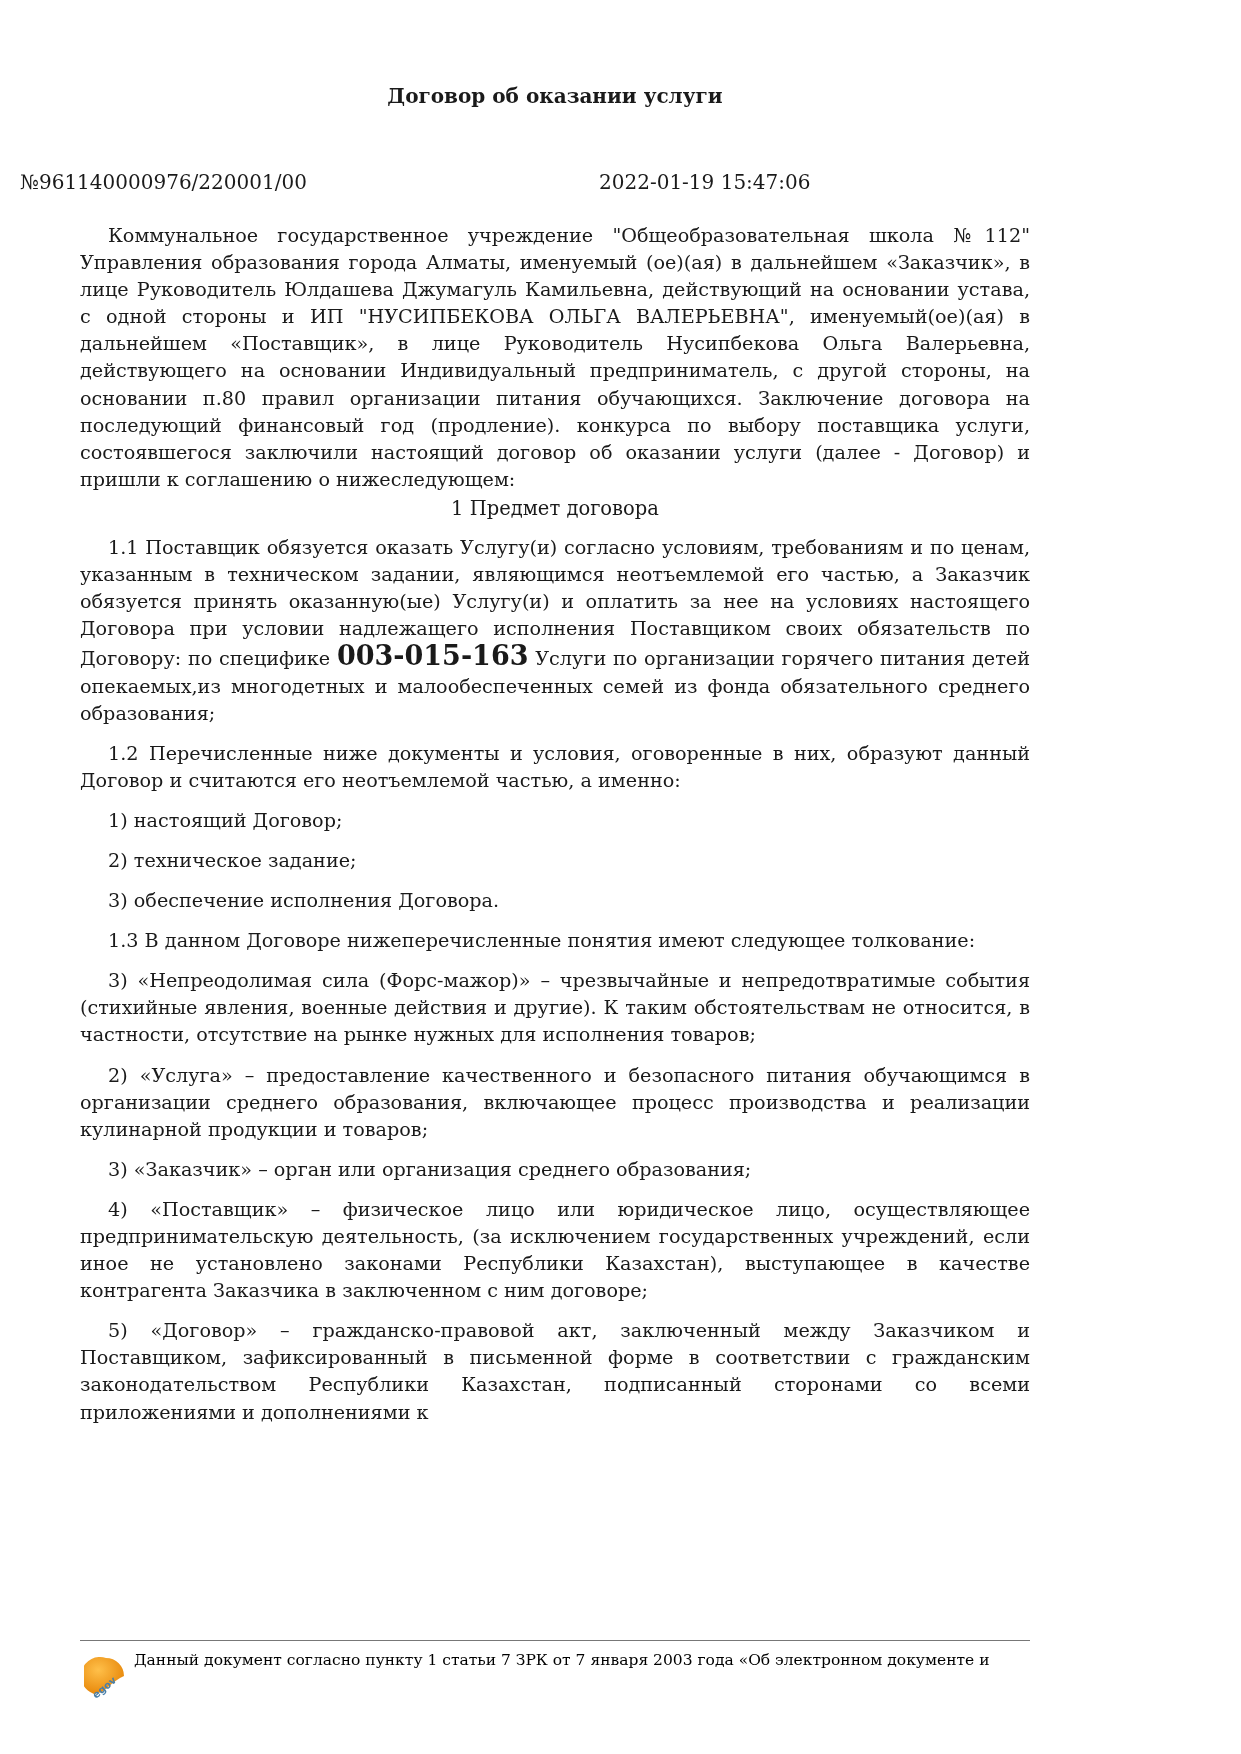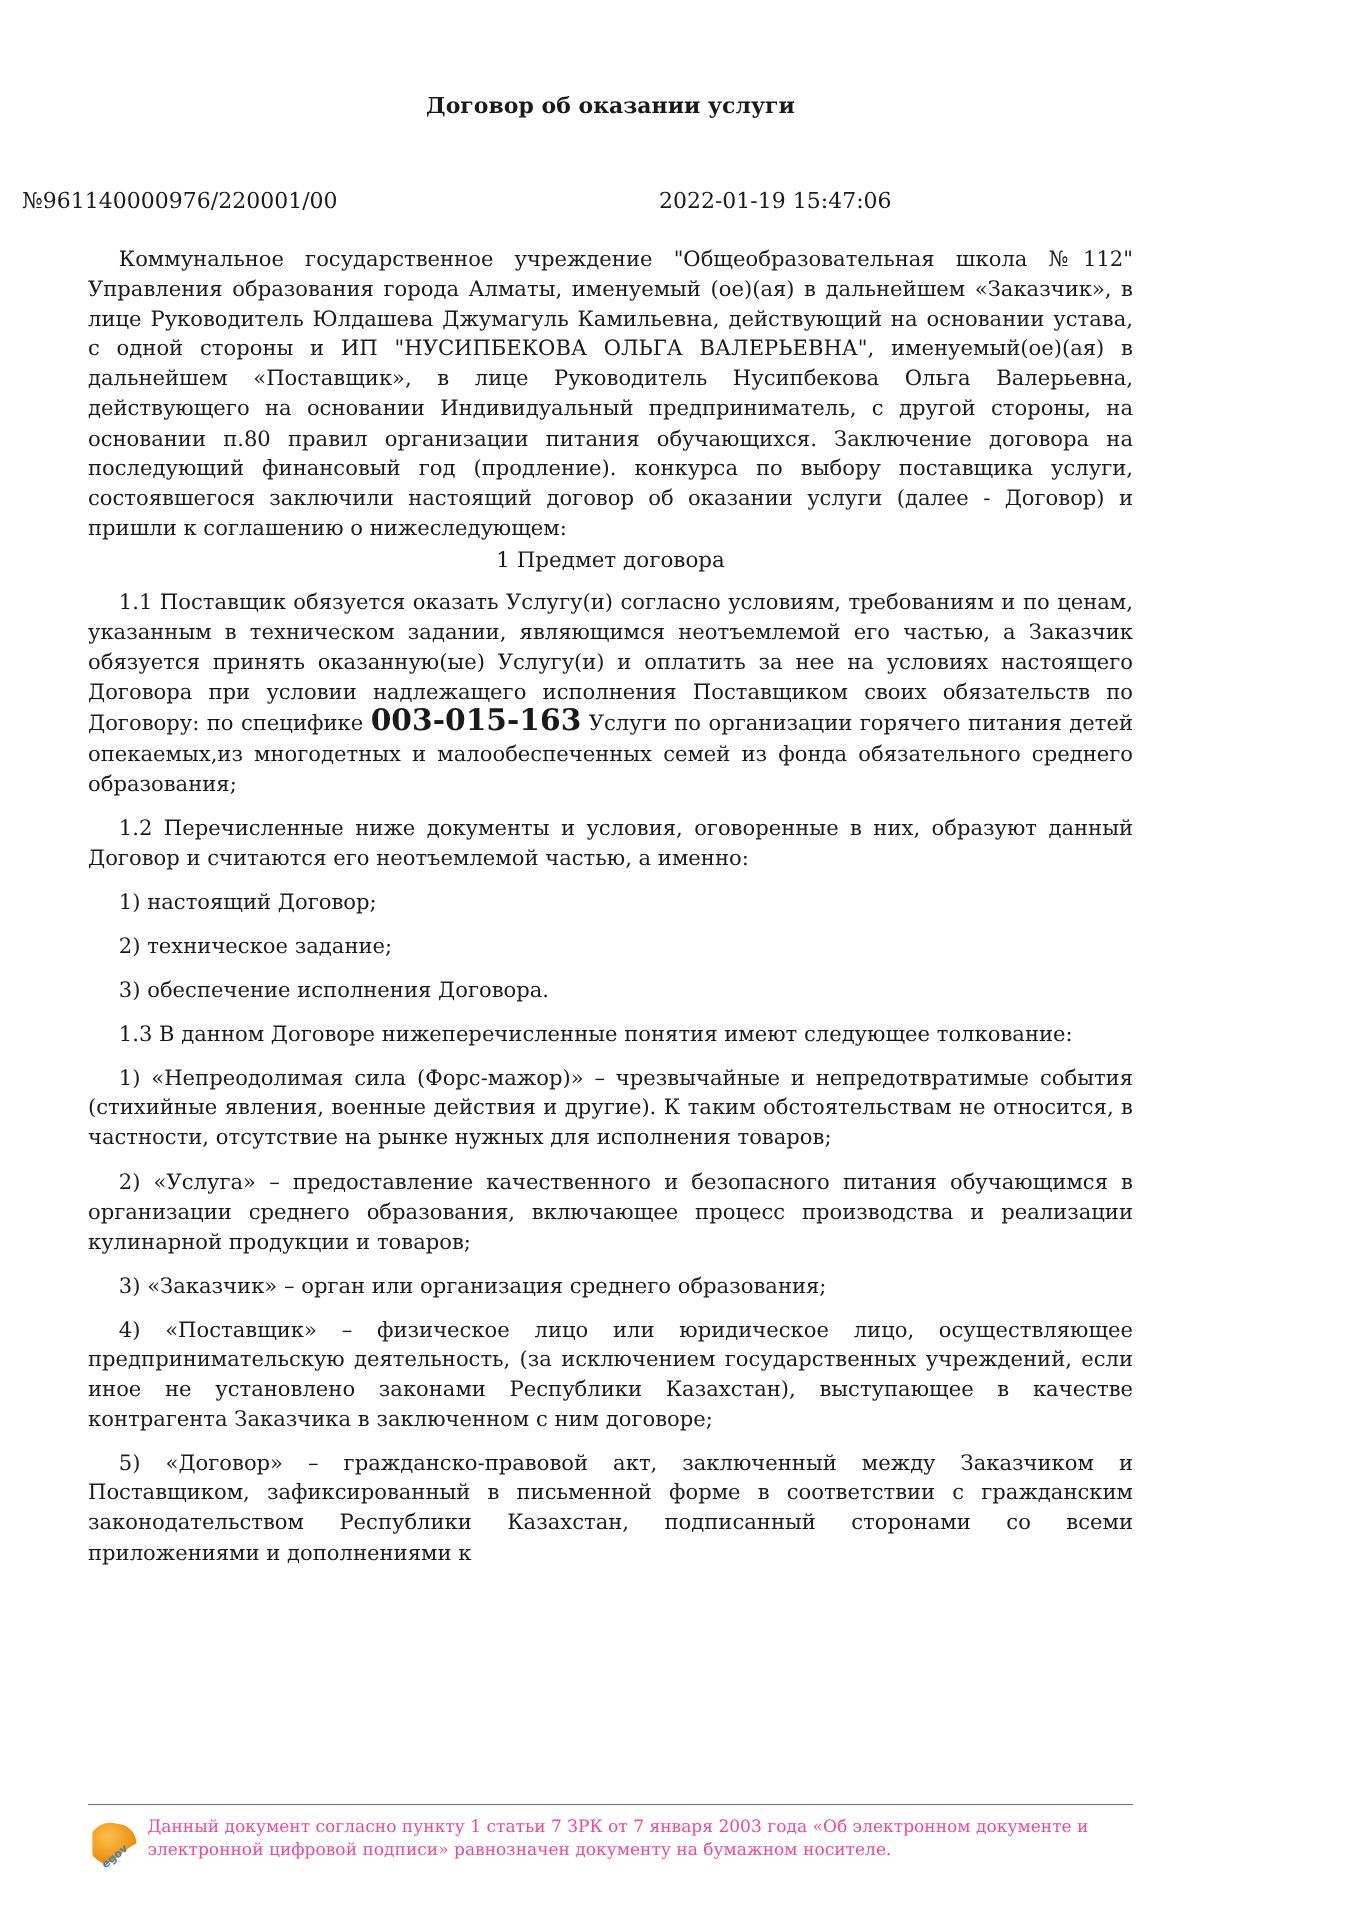--- a/index.html
+++ b/index.html
@@ -16,21 +16,21 @@
   .body p { margin: 0; text-indent: 28px; }
   .body p.gap { margin-top: 13px; }
   .section-heading { text-align: center; font-weight: normal; text-indent: 0 !important;
                      margin: 2px 0 12px 0 !important; font-size: 19.5px; }
   .bold { font-weight: bold; font-size: 27px; }
   .footer-line { position: absolute; top: 1640px; left: 80px; width: 950px; height: 0;
                  border-top: 1.5px solid #777; }
   .footer { position: absolute; top: 1648px; left: 80px; width: 950px; height: 56px; }
   .footer .logo { position: absolute; left: 4px; top: 6px; width: 44px; height: 44px; }
   .footer .note { position: absolute; left: 54px; top: 2px; font-size: 15.5px; line-height: 21px;
-                  color: #ec4899; width: 900px; }
+                  color: #000000; width: 900px; }
 </style>
 </head>
 <body>
 
 <div class="title">Договор об оказании услуги</div>
 
 <div class="meta">
   <span class="num">№961140000976/220001/00</span>
   <span class="date">2022-01-19 15:47:06</span>
 </div>
@@ -38,21 +38,21 @@
 <div class="page">
   <div class="body">
     <p>Коммунальное государственное учреждение "Общеобразовательная школа №112" Управления образования города Алматы, именуемый (ое)(ая) в дальнейшем «Заказчик», в лице Руководитель Юлдашева Джумагуль Камильевна, действующий на основании устава, с одной стороны и ИП "НУСИПБЕКОВА ОЛЬГА ВАЛЕРЬЕВНА", именуемый(ое)(ая) в дальнейшем «Поставщик», в лице Руководитель Нусипбекова Ольга Валерьевна, действующего на основании Индивидуальный предприниматель, с другой стороны, на основании п.80 правил организации питания обучающихся. Заключение договора на последующий финансовый год (продление). конкурса по выбору поставщика услуги, состоявшегося заключили настоящий договор об оказании услуги (далее - Договор) и пришли к соглашению о нижеследующем:</p>
     <p class="section-heading">1 Предмет договора</p>
     <p><span>1.1 Поставщик обязуется оказать Услугу(и) согласно условиям, требованиям и по ценам, указанным в техническом задании, являющимся неотъемлемой его частью, а Заказчик обязуется принять оказанную(ые) Услугу(и) и оплатить за нее на условиях настоящего Договора при условии надлежащего исполнения Поставщиком своих обязательств по Договору: по специфике </span><span class="bold">003-015-163</span><span> Услуги по организации горячего питания детей опекаемых,из многодетных и малообеспеченных семей из фонда обязательного среднего образования;</span></p>
     <p class="gap">1.2 Перечисленные ниже документы и условия, оговоренные в них, образуют данный Договор и считаются его неотъемлемой частью, а именно:</p>
     <p class="gap">1) настоящий Договор;</p>
     <p class="gap">2) техническое задание;</p>
     <p class="gap">3) обеспечение исполнения Договора.</p>
     <p class="gap">1.3 В данном Договоре нижеперечисленные понятия имеют следующее толкование:</p>
-    <p class="gap">1) «Непреодолимая сила (Форс-мажор)» – чрезвычайные и непредотвратимые события (стихийные явления, военные действия и другие). К таким обстоятельствам не относится, в частности, отсутствие на рынке нужных для исполнения товаров;</p>
+    <p class="gap">3) «Непреодолимая сила (Форс-мажор)» – чрезвычайные и непредотвратимые события (стихийные явления, военные действия и другие). К таким обстоятельствам не относится, в частности, отсутствие на рынке нужных для исполнения товаров;</p>
     <p class="gap">2) «Услуга» – предоставление качественного и безопасного питания обучающимся в организации среднего образования, включающее процесс производства и реализации кулинарной продукции и товаров;</p>
     <p class="gap">3) «Заказчик» – орган или организация среднего образования;</p>
     <p class="gap">4) «Поставщик» – физическое лицо или юридическое лицо, осуществляющее предпринимательскую деятельность, (за исключением государственных учреждений, если иное не установлено законами Республики Казахстан), выступающее в качестве контрагента Заказчика в заключенном с ним договоре;</p>
     <p class="gap">5) «Договор» – гражданско-правовой акт, заключенный между Заказчиком и Поставщиком, зафиксированный в письменной форме в соответствии с гражданским законодательством Республики Казахстан, подписанный сторонами со всеми приложениями и дополнениями к</p>
   </div>
 </div>
 
 <div class="footer-line"></div>
 <div class="footer">
   <span class="logo">
@@ -62,15 +62,14 @@
           <stop offset="0%" stop-color="#ffc04a"></stop>
           <stop offset="100%" stop-color="#e8890c"></stop>
         </radialGradient>
       </defs>
       <path d="M22 4 A18 18 0 0 1 40 22 L36 24 L30 28 L24 33 L18 38 L10 40 A18 18 0 0 1 22 4 Z" fill="url(#sunGrad)"></path>
       <text x="8" y="42" font-size="10" font-weight="bold" fill="#4a7fa8" transform="rotate(-40 14 38)" font-family="DejaVu Sans, sans-serif">egov</text>
     </svg>
   </span>
   <div class="note">
     <div>Данный документ согласно пункту 1 статьи 7 ЗРК от 7 января 2003 года «Об электронном документе и</div>
-    <div>электронной цифровой подписи» равнозначен документу на бумажном носителе.</div>
   </div>
 </div>
 
 </body></html>

